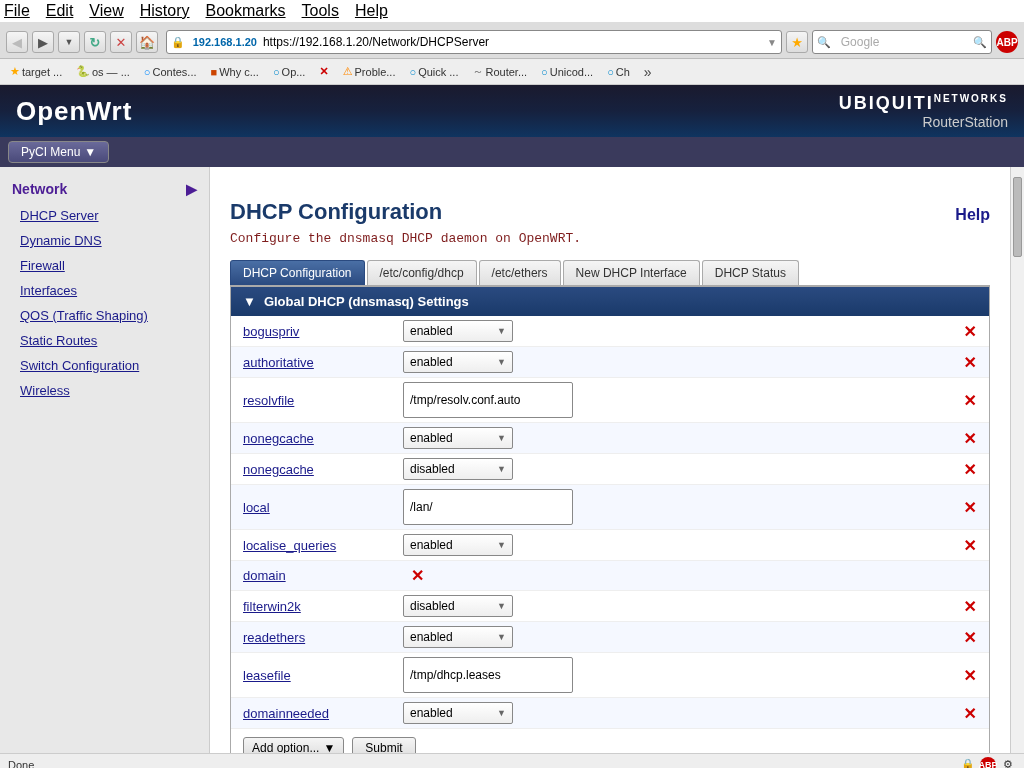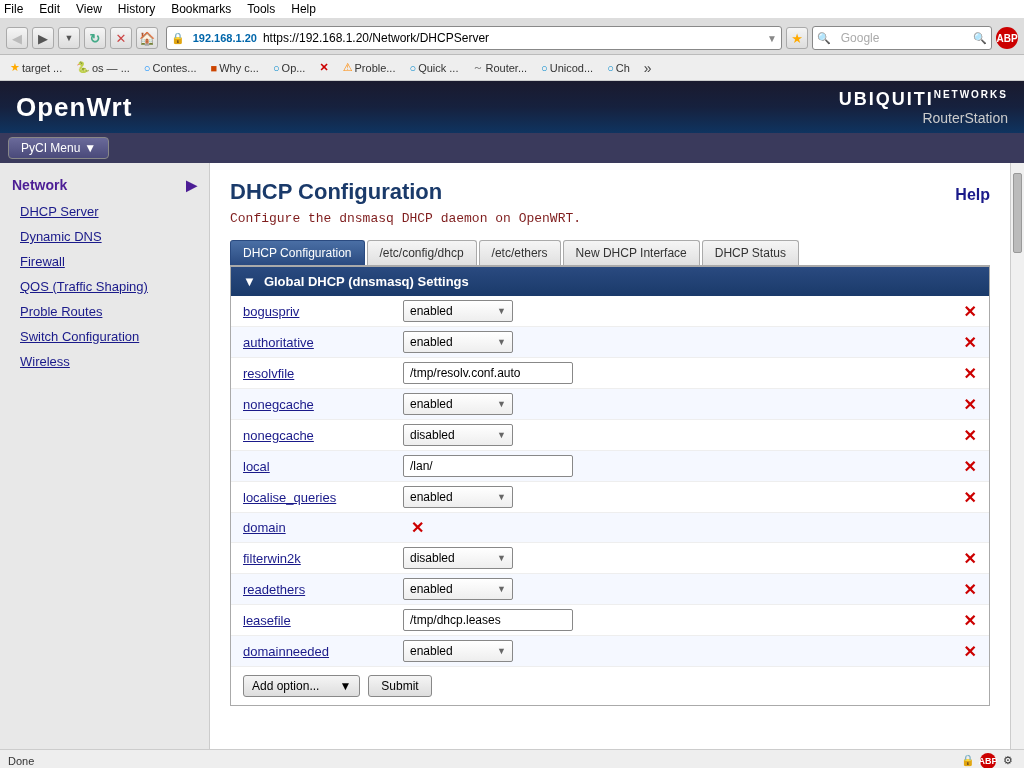--- a/index.html
+++ b/index.html
@@ -1,20 +1,20 @@
 <!DOCTYPE html>
 <html><head>
   <meta charset="utf-8">
   <style>
     * { margin: 0; padding: 0; box-sizing: border-box; }
     body { font-family: Arial, sans-serif; font-size: 13px; background: #fff; width: 1024px; height: 768px; overflow: hidden; }
 
     
     .browser-top { background: #ddd; padding: 4px 6px 0; border-bottom: 1px solid #bbb; }
-    .browser-menubar { display: flex; gap: 16px; font-size: 12px; padding: 2px 4px; color: #000; }
+    .browser-menubar { display: flex; gap: 16px; font-size: 16px; padding: 2px 4px; color: #000; text-decoration: underline; }
     .browser-menubar span { cursor: default; }
     .browser-toolbar { display: flex; align-items: center; gap: 4px; padding: 4px 0; }
     .nav-btn { width: 22px; height: 22px; background: linear-gradient(to bottom, #f5f5f5, #ddd); border: 1px solid #aaa; border-radius: 3px; cursor: pointer; font-size: 13px; display: flex; align-items: center; justify-content: center; color: #555; }
     .nav-btn.disabled { color: #bbb; }
     .refresh-btn { color: #4a8; font-weight: bold; }
     .stop-btn { color: #c44; }
     .address-bar { display: flex; align-items: center; flex: 1; border: 1px solid #888; border-radius: 3px; background: #fff; height: 24px; overflow: hidden; }
     .address-icon { padding: 0 4px; font-size: 11px; color: #666; }
     .address-text { font-size: 12px; color: #000000; flex: 1; padding: 0 2px; }
     .address-arrow { padding: 0 4px; color: #888; font-size: 10px; }
@@ -37,21 +37,21 @@
     
     .app-menubar { background: #3a3a5c; padding: 4px 8px; height: 30px; display: flex; align-items: center; }
     .pyci-btn { background: linear-gradient(to bottom, #6a6a9a, #4a4a7a); border: 1px solid #888; border-radius: 4px; color: #fff; padding: 3px 12px; font-size: 12px; cursor: pointer; display: flex; align-items: center; gap: 4px; }
 
     
     .sidebar { width: 210px; background: #e8e8e8; border-right: 1px solid #ccc; padding: 8px 0; flex-shrink: 0; }
     .sidebar-section { font-size: 14px; font-weight: bold; color: #4c1d95; padding: 6px 12px; display: flex; align-items: flex-start; justify-content: space-between; }
     .sidebar-item { padding: 5px 12px 5px 20px; font-size: 13px; color: #1a1a8a; cursor: pointer; text-decoration: underline; }
 
     
-    .content { flex: 1; padding: 16px 20px; overflow-y: auto; background: #fff; }
+    .content { flex: 1; padding: 16px 20px; overflow-y: auto; background: #fff; margin-top: 16px; }
     .page-title { font-size: 22px; font-weight: bold; color: #1a3a6a; margin-bottom: 6px; }
     .page-desc { font-size: 13px; color: #7f1d1d; margin-bottom: 14px; font-family: Liberation Mono, monospace; }
 
     
     .tabs { display: flex; border-bottom: 1px solid #aaa; margin-bottom: 0; }
     .tab { padding: 5px 12px; font-size: 12px; cursor: pointer; border: 1px solid #aaa; border-bottom: none; border-radius: 3px 3px 0 0; background: linear-gradient(to bottom, #f5f5f5, #e0e0e0); color: #333; margin-right: 2px; }
     .tab.active { background: linear-gradient(to bottom, #4a6fa5, #2a4a80); color: #fff; border-color: #2a4a80; }
 
     
     .config-section { border: 1px solid #aaa; margin-top: 0; }
@@ -59,26 +59,26 @@
 
     
     .config-body { background: #fff; }
     .config-row { display: flex; align-items: center; padding: 4px 12px; border-bottom: 1px solid #eee; min-height: 30px; }
     .config-row:nth-child(even) { background: #f5f8ff; }
     .config-label { width: 160px; flex-shrink: 0; }
     .config-label a { color: #1a1a8a; text-decoration: underline; cursor: pointer; font-size: 13px; }
     .config-control { flex: 1; }
     .config-select { display: flex; align-items: center; border: 1px solid #888; border-radius: 2px; background: linear-gradient(to bottom, #fff, #eee); height: 22px; width: 110px; font-size: 12px; padding: 0 6px; cursor: pointer; }
     .config-select-arrow { font-size: 9px; color: #666; margin-left: auto; }
-    .config-input { border: 1px solid #888; border-radius: 2px; height: 22px; padding: 0 6px; font-size: 12px; width: 170px; background: #fff; }
+    .config-input { border: 1px solid #888; border-radius: 2px; height: 36px; padding: 0 6px; font-size: 12px; width: 170px; background: #fff; }
     .config-delete { color: #c00; font-size: 16px; font-weight: bold; cursor: pointer; margin-left: 8px; }
 
     
     .config-actions { padding: 8px 12px; display: flex; align-items: center; gap: 8px; }
-    .add-option-btn { background: linear-gradient(to bottom, #f5f5f5, #ddd); border: 1px solid #888; border-radius: 3px; padding: 3px 8px; font-size: 12px; cursor: pointer; display: flex; align-items: center; gap: 20px; }
+    .add-option-btn { background: linear-gradient(to bottom, #f5f5f5, #ddd); border: 1px solid #888; border-radius: 3px; padding: 3px 8px; font-size: 12px; cursor: pointer; display: flex; align-items: center; gap: 4px; }
     .submit-btn { background: linear-gradient(to bottom, #f5f5f5, #ddd); border: 1px solid #888; border-radius: 3px; padding: 3px 12px; font-size: 12px; cursor: pointer; }
 
     
     .help-link { color: #1a1a8a; text-decoration: none; font-size: 16px; font-weight: bold; float: right; }
 
     
     .scrollbar-track { width: 14px; background: #f0f0f0; border-left: 1px solid #ccc; flex-shrink: 0; display: flex; flex-direction: column; }
     .scrollbar-thumb { background: #bbb; border: 1px solid #999; margin: 2px; border-radius: 2px; height: 80px; }
 
     
@@ -196,22 +196,23 @@
 <div style="display:flex; height: calc(768px - 182px);">
 
   <div class="sidebar">
     <div class="sidebar-section">
       <span>Network</span>
       <span>▶</span>
     </div>
     <div class="sidebar-item">DHCP Server</div>
     <div class="sidebar-item">Dynamic DNS</div>
     <div class="sidebar-item">Firewall</div>
+    <div class="sidebar-item">Interfaces</div>
     <div class="sidebar-item">QOS (Traffic Shaping)</div>
-    <div class="sidebar-item">Proble Routes</div>
+    <div class="sidebar-item">Static Routes</div>
     <div class="sidebar-item">Switch Configuration</div>
     <div class="sidebar-item">Wireless</div>
   </div>
 
   <div class="content">
     <div class="title-row">
       <div class="page-title">DHCP Configuration</div>
       <a class="help-link">Help</a>
     </div>
     <div class="page-desc">Configure the dnsmasq DHCP daemon on OpenWRT.</div>

